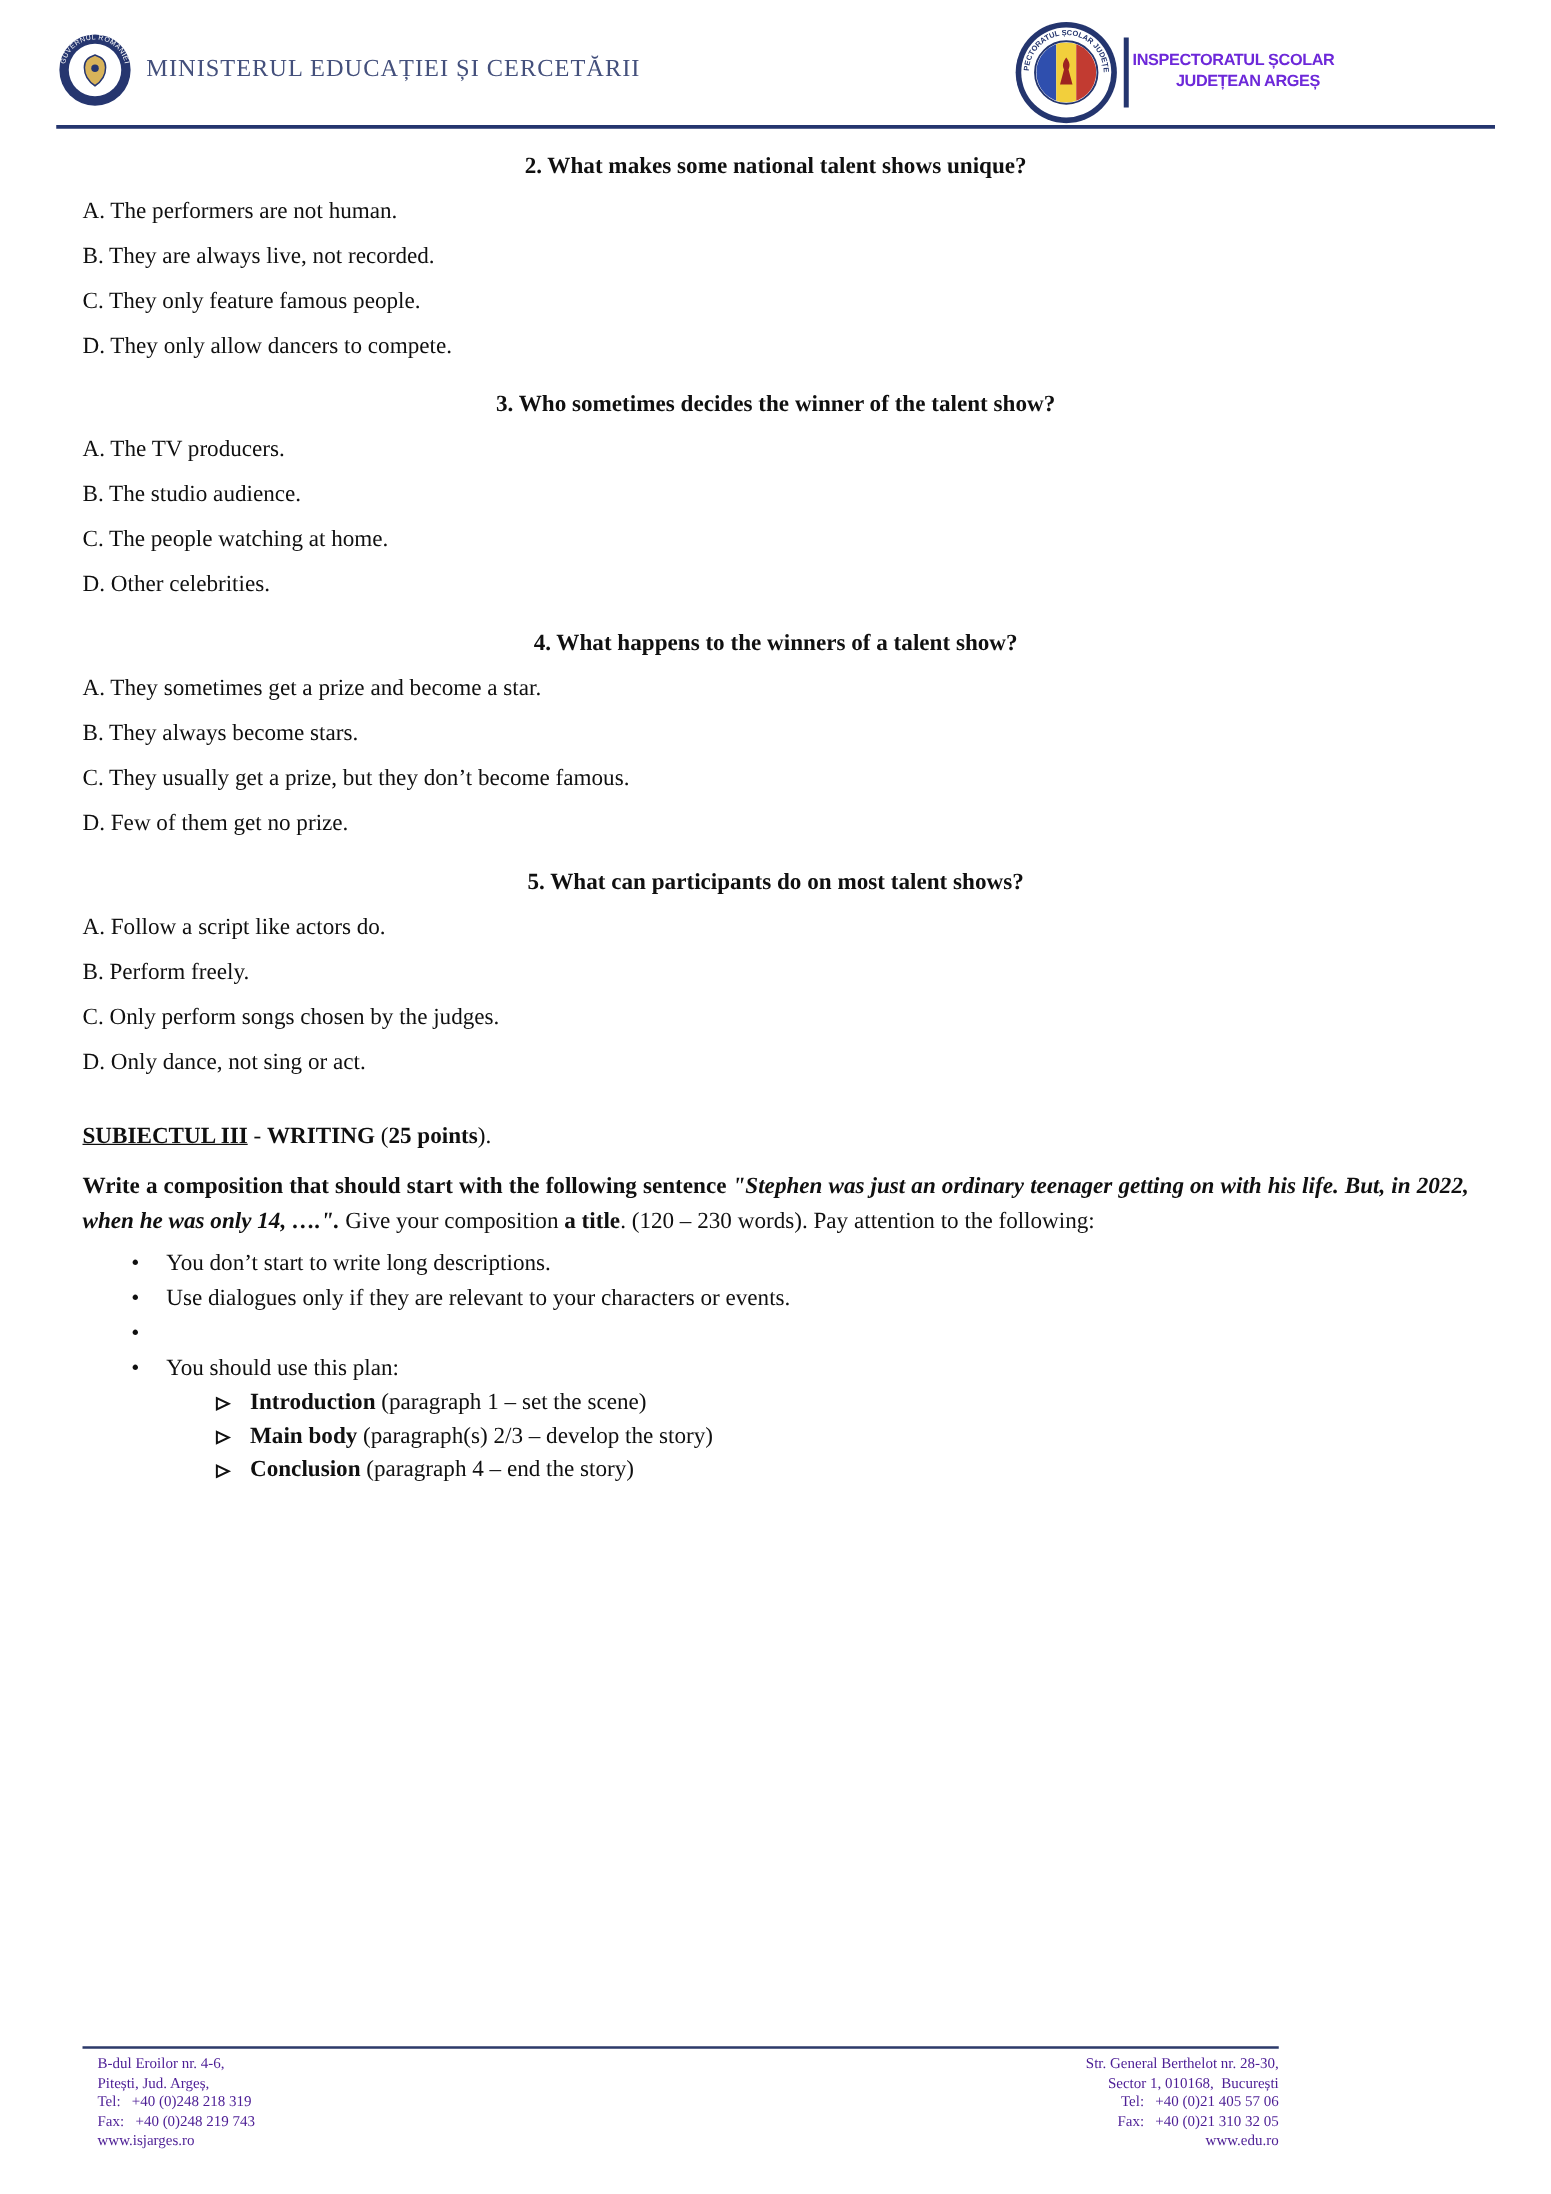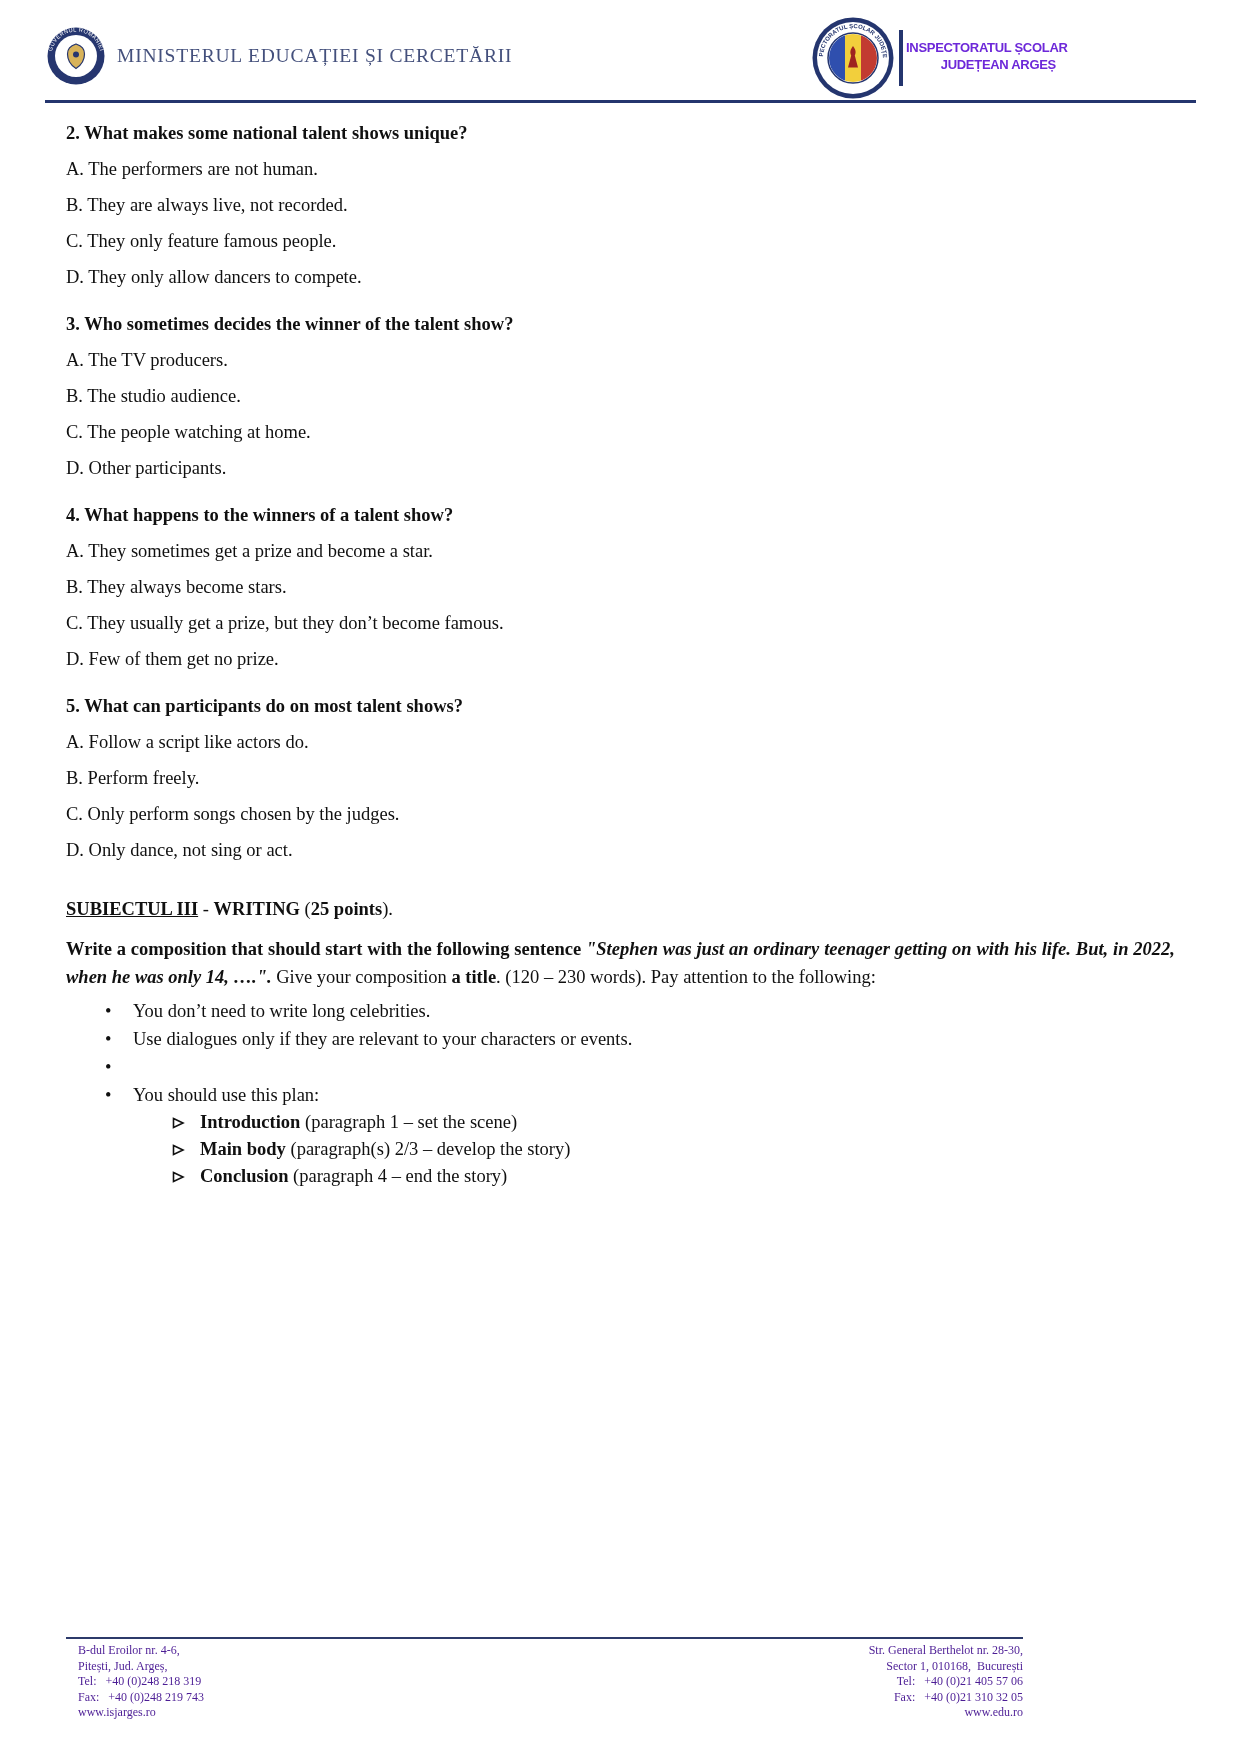--- a/index.html
+++ b/index.html
@@ -35,21 +35,21 @@
   }
   .insp-name span { display: block; white-space: nowrap; }
   .header-rule {
     position: absolute; left: 45px; top: 100px;
     width: 1151px; height: 3px; background: #24356e;
   }
 
   
   .content { position: absolute; left: 66px; top: 122px; width: 1109px; }
 
-  .q-title { font-weight: bold; font-size: 18.5px; line-height: 23px; margin: 0 0 13px 0; }
+  .q-title { font-weight: bold; font-size: 18.5px; line-height: 23px; margin: 0 0 13px 0; text-align: center; }
   .q-option { font-size: 18.5px; line-height: 23px; margin: 0 0 13px 0; }
   .question { margin: 0 0 24px 0; }
 
   .writing { margin-top: 36px; }
   .w-heading { font-size: 18.5px; line-height: 23px; margin: 0 0 14px 0; }
   .w-heading .subject { font-weight: bold; text-decoration: underline; }
   .b  { font-weight: bold; }
   .bi { font-weight: bold; font-style: italic; }
   .w-intro {
     font-size: 18.5px; line-height: 28px;
@@ -144,21 +144,21 @@
       <p class="q-option">B. They are always live, not recorded.</p>
       <p class="q-option">C. They only feature famous people.</p>
       <p class="q-option">D. They only allow dancers to compete.</p>
     </section>
 
     <section class="question">
       <p class="q-title">3. Who sometimes decides the winner of the talent show?</p>
       <p class="q-option">A. The TV producers.</p>
       <p class="q-option">B. The studio audience.</p>
       <p class="q-option">C. The people watching at home.</p>
-      <p class="q-option">D. Other participants.</p>
+      <p class="q-option">D. Other celebrities.</p>
     </section>
 
     <section class="question">
       <p class="q-title">4. What happens to the winners of a talent show?</p>
       <p class="q-option">A. They sometimes get a prize and become a star.</p>
       <p class="q-option">B. They always become stars.</p>
       <p class="q-option">C. They usually get a prize, but they don’t become famous.</p>
       <p class="q-option">D. Few of them get no prize.</p>
     </section>
 
@@ -170,21 +170,21 @@
       <p class="q-option">D. Only dance, not sing or act.</p>
     </section>
 
     <section class="writing">
       <p class="w-heading"><span class="subject">SUBIECTUL III</span><span> - </span> <span class="b">WRITING</span><span> (</span><span class="b">25 points</span><span>).</span></p>
 
       <p class="w-intro"><span class="b">Write a composition that should start with the following sentence </span><span class="bi">"Stephen was just an ordinary teenager getting on with his life. But, in 2022, when he was only 14, ….".</span><span> Give your composition </span><span class="b">a title</span><span>. (120 – 230 words). Pay attention to the following:</span></p>
 
       <div class="bullet-row">
         <span class="bullet-marker">•</span>
-        <span>You don’t need to write long celebrities.</span>
+        <span>You don’t start to write long descriptions.</span>
       </div>
       <div class="bullet-row">
         <span class="bullet-marker">•</span>
         <span>Use dialogues only if they are relevant to your characters or events.</span>
       </div>
       <div class="bullet-row">
         <span class="bullet-marker">•</span>
       </div>
       <div class="bullet-row">
         <span class="bullet-marker">•</span>

